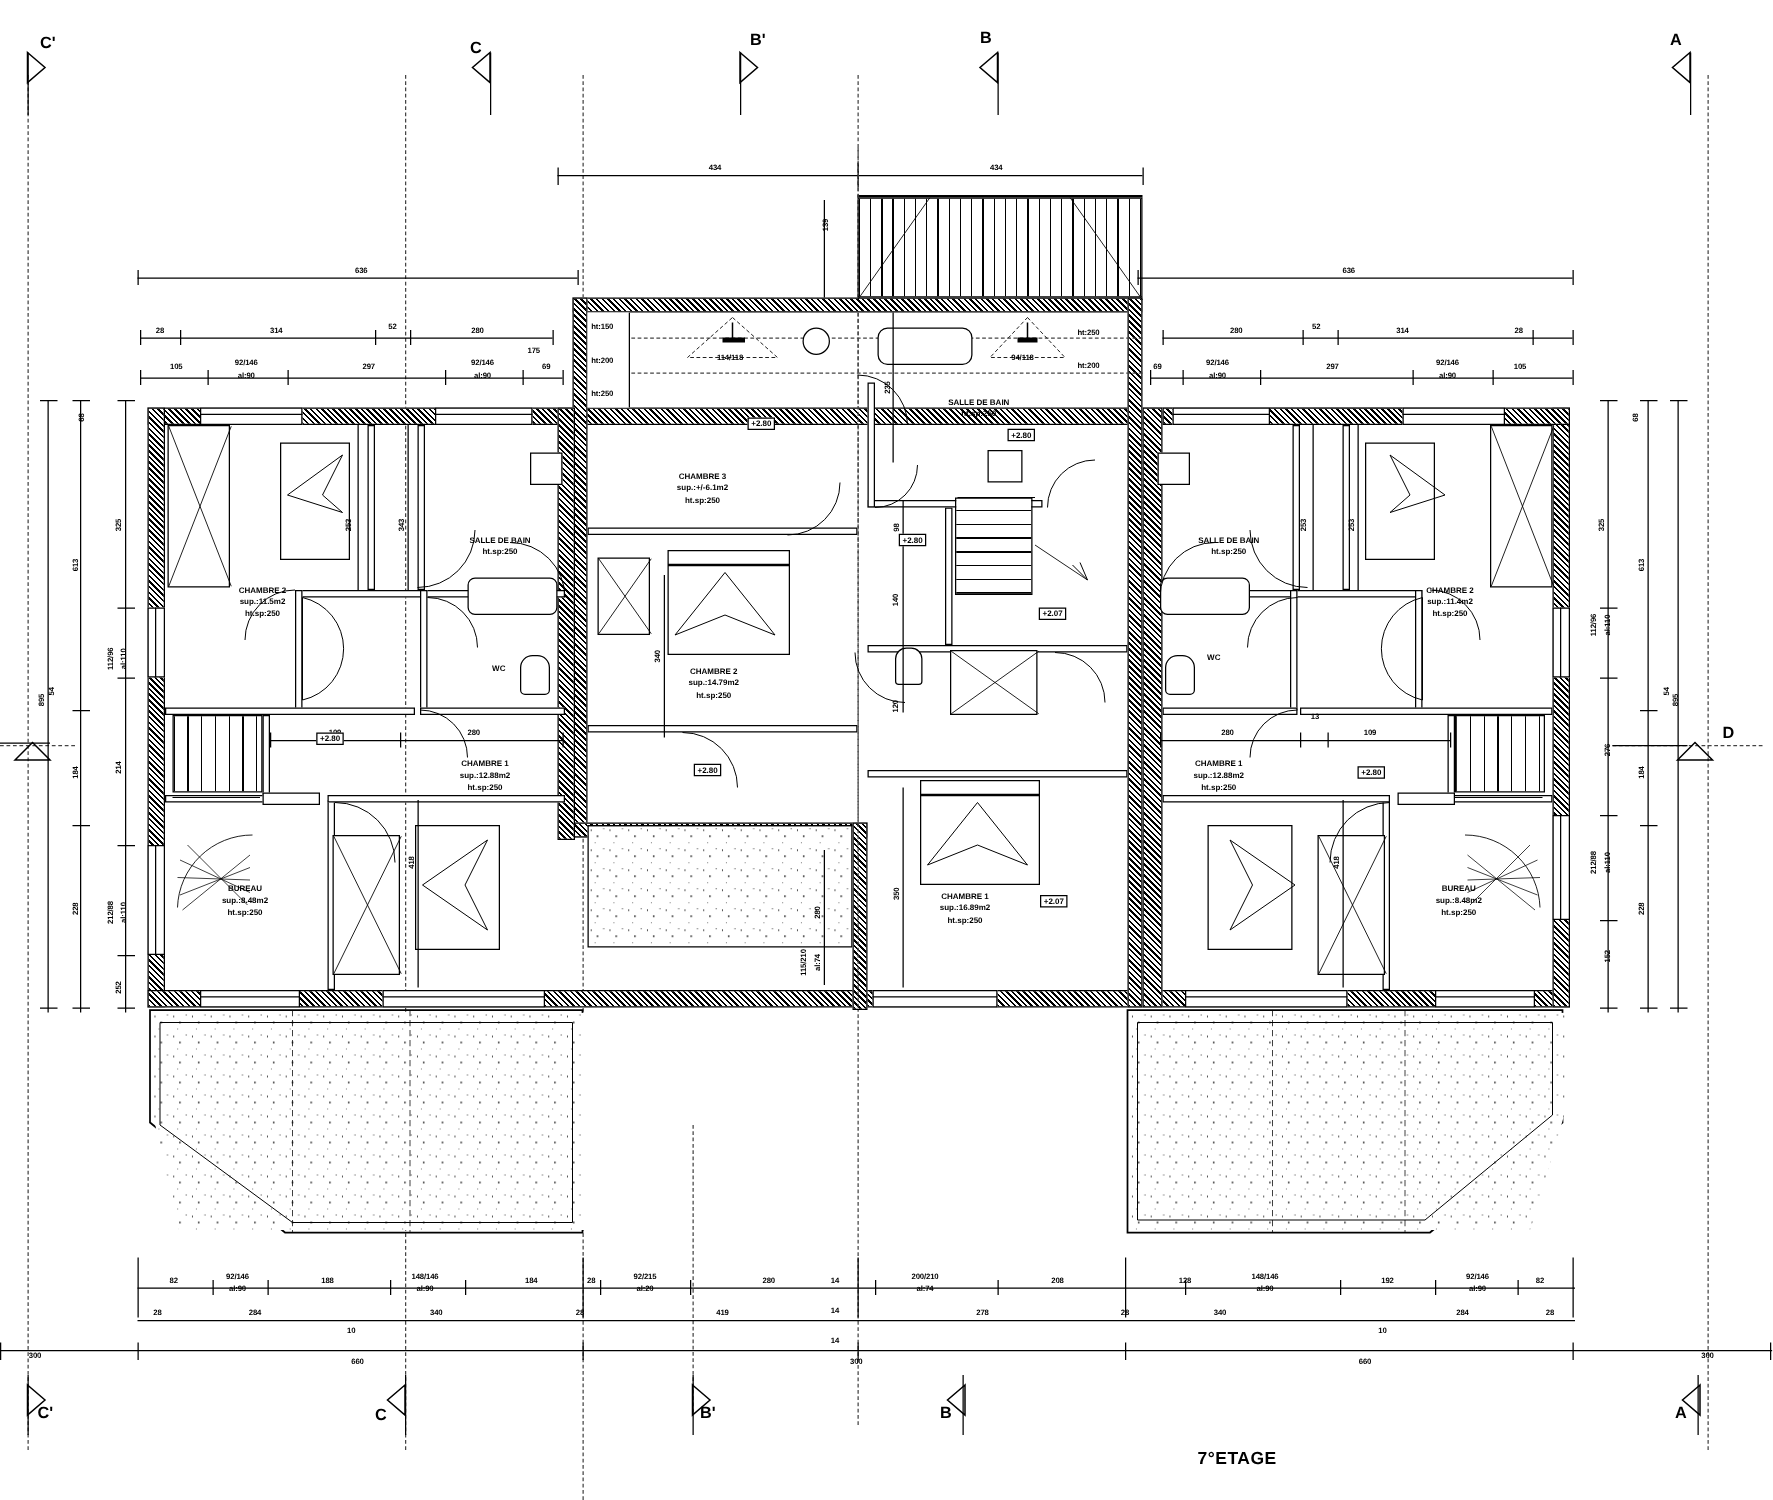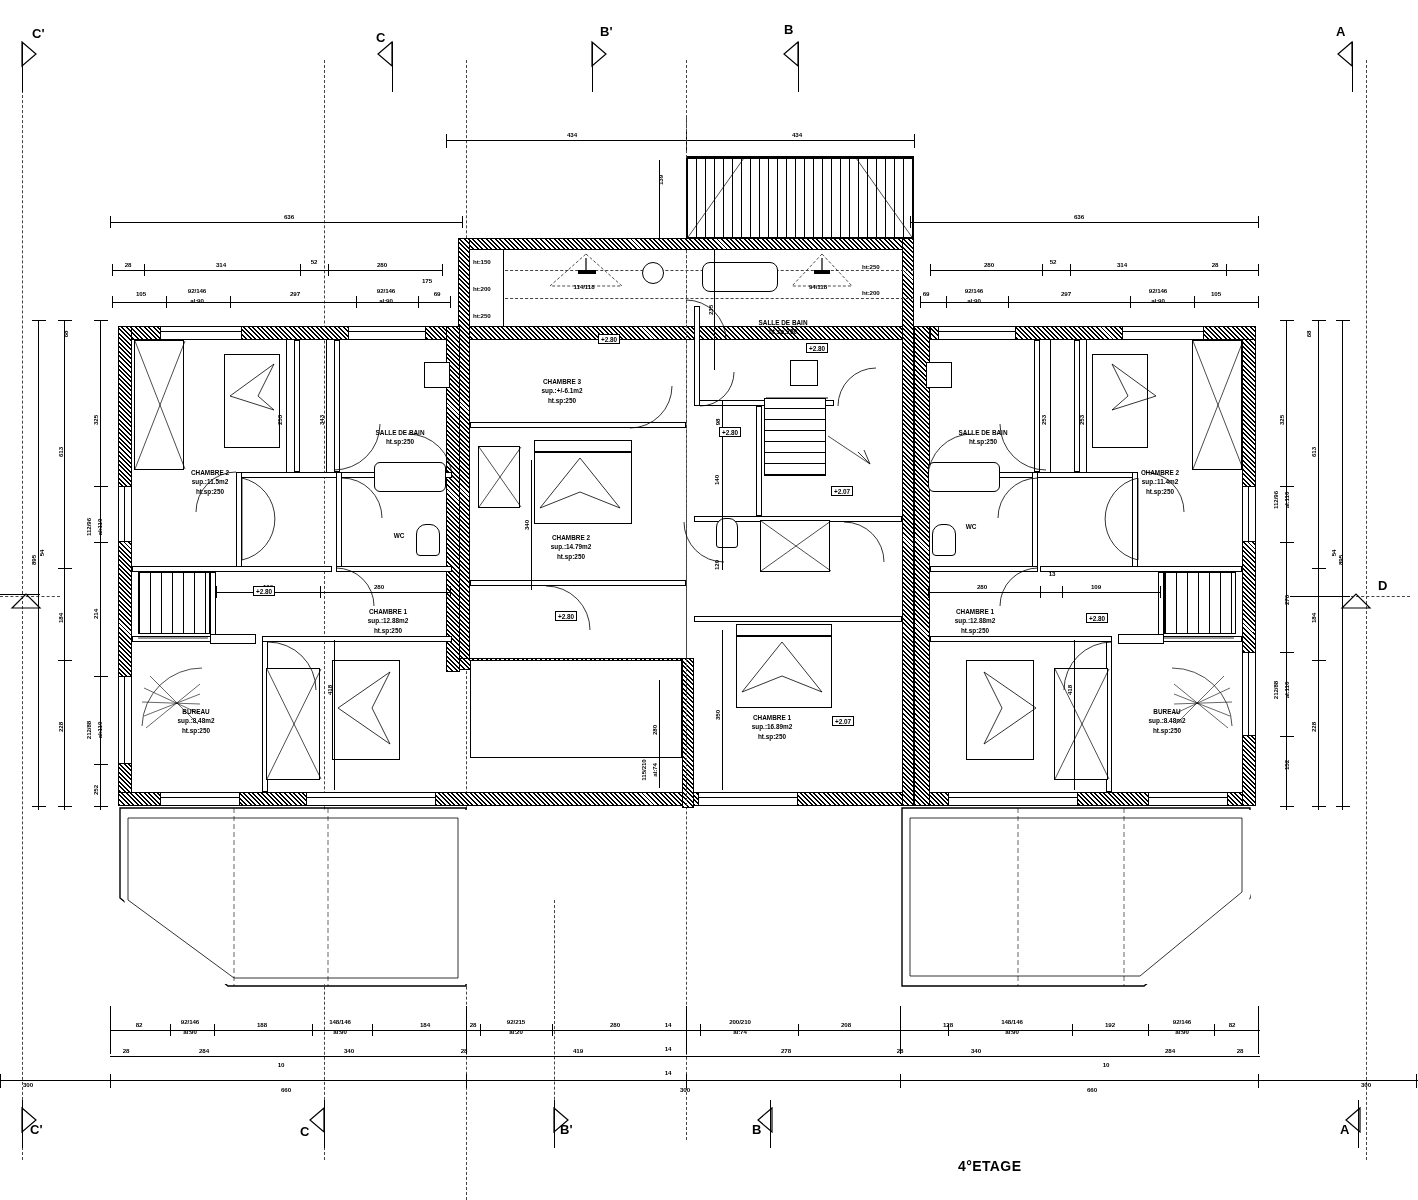--- a/index.html
+++ b/index.html
@@ -723,15 +723,15 @@
   <div id="note-layer">
       <div class="t tb" style="left: 473px; top: 258px;">ht:150</div>
       <div class="t tb" style="left: 473px; top: 285px;">ht:200</div>
       <div class="t tb" style="left: 473px; top: 312px;">ht:250</div>
       <div class="t tb" style="left: 862px; top: 263px;">ht:250</div>
       <div class="t tb" style="left: 862px; top: 289px;">ht:200</div>
       <div class="t tb ctr" style="left: 584px; top: 283px;">114/118</div>
       <div class="t tb ctr" style="left: 818px; top: 283px;">94/118</div>
     </div>
 
-  <div class="title" style="left:958px; top:1158px;">4°ETAGE</div>
+  <div class="title" style="left:958px; top:1158px;">7°ETAGE</div>
 
 </div>
 
 </body></html>

